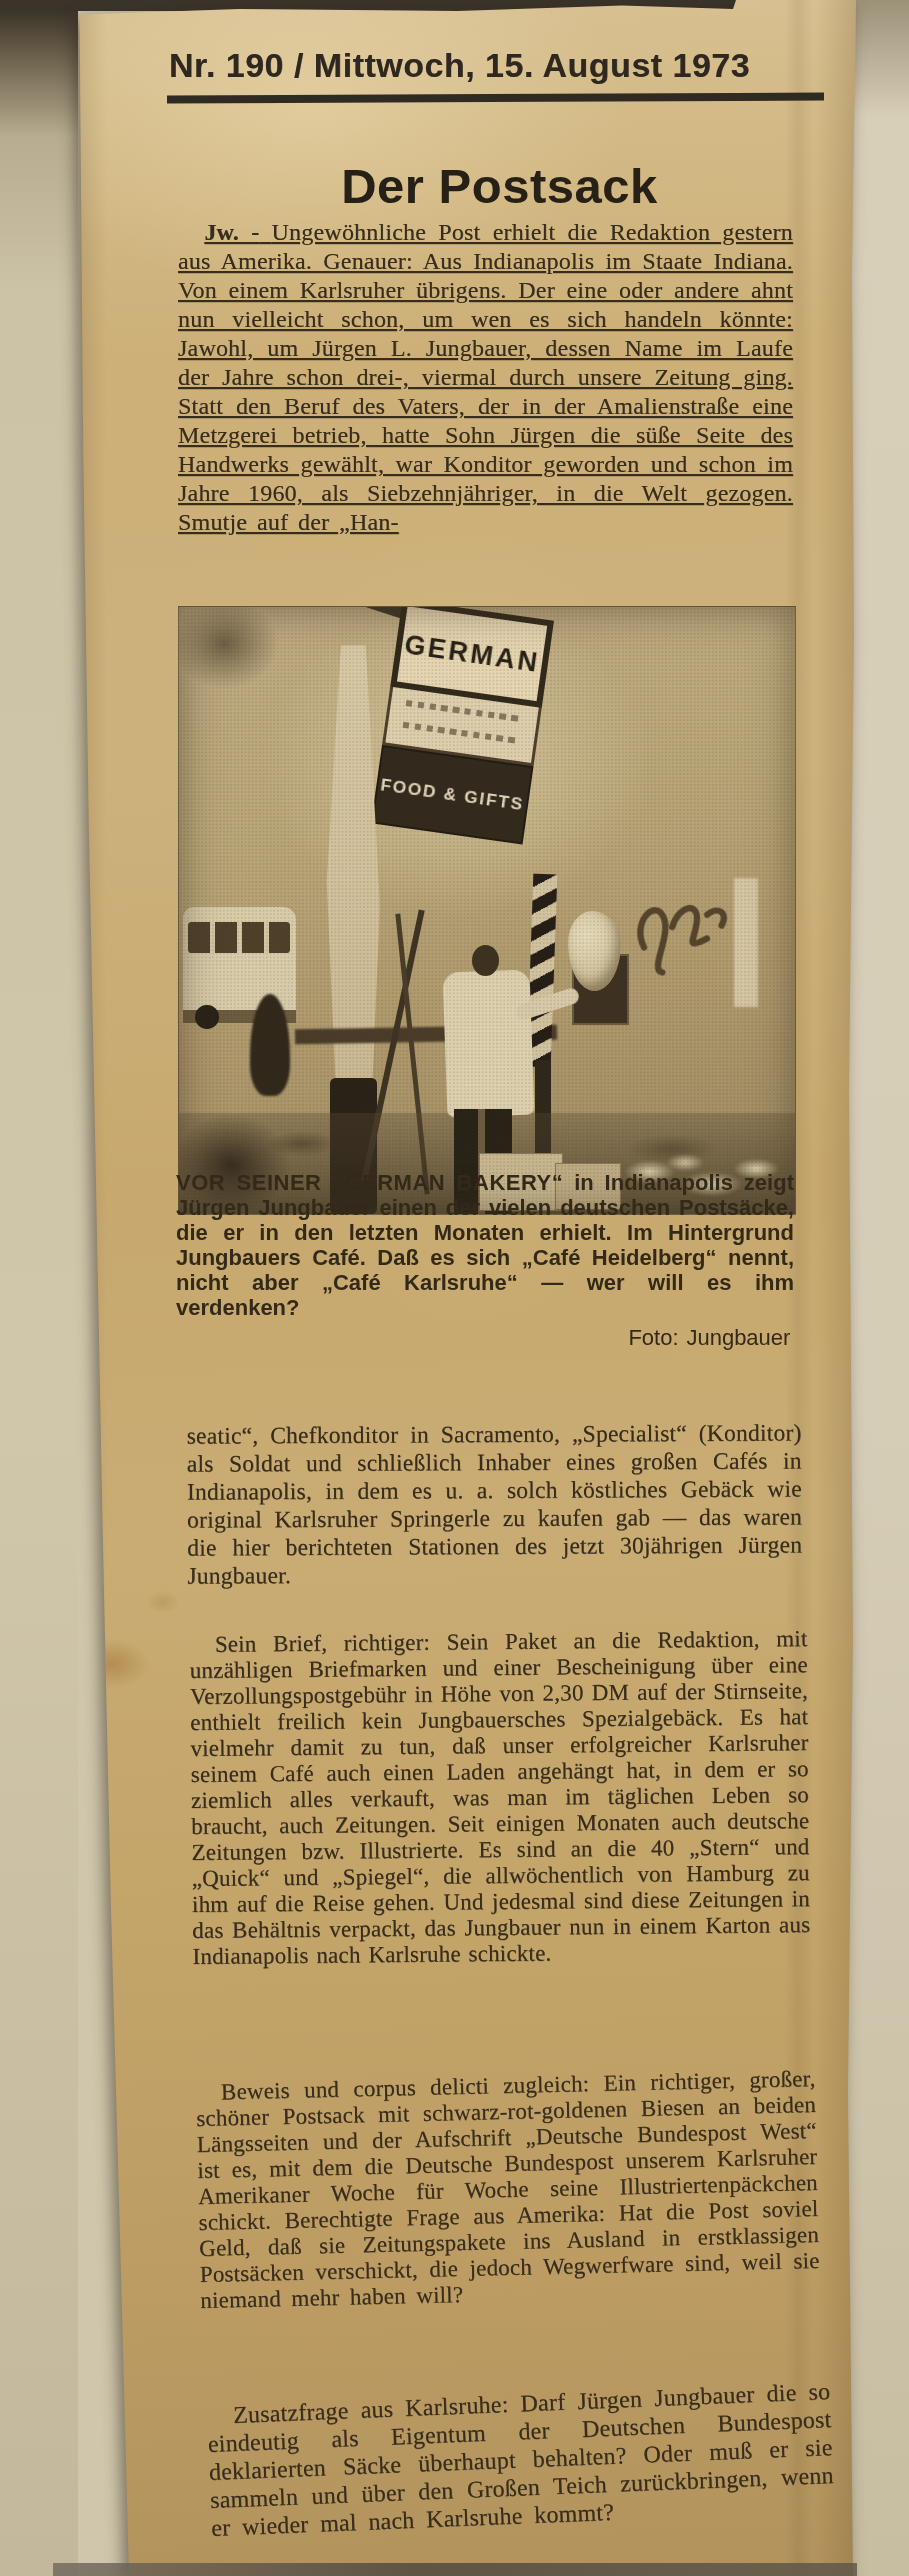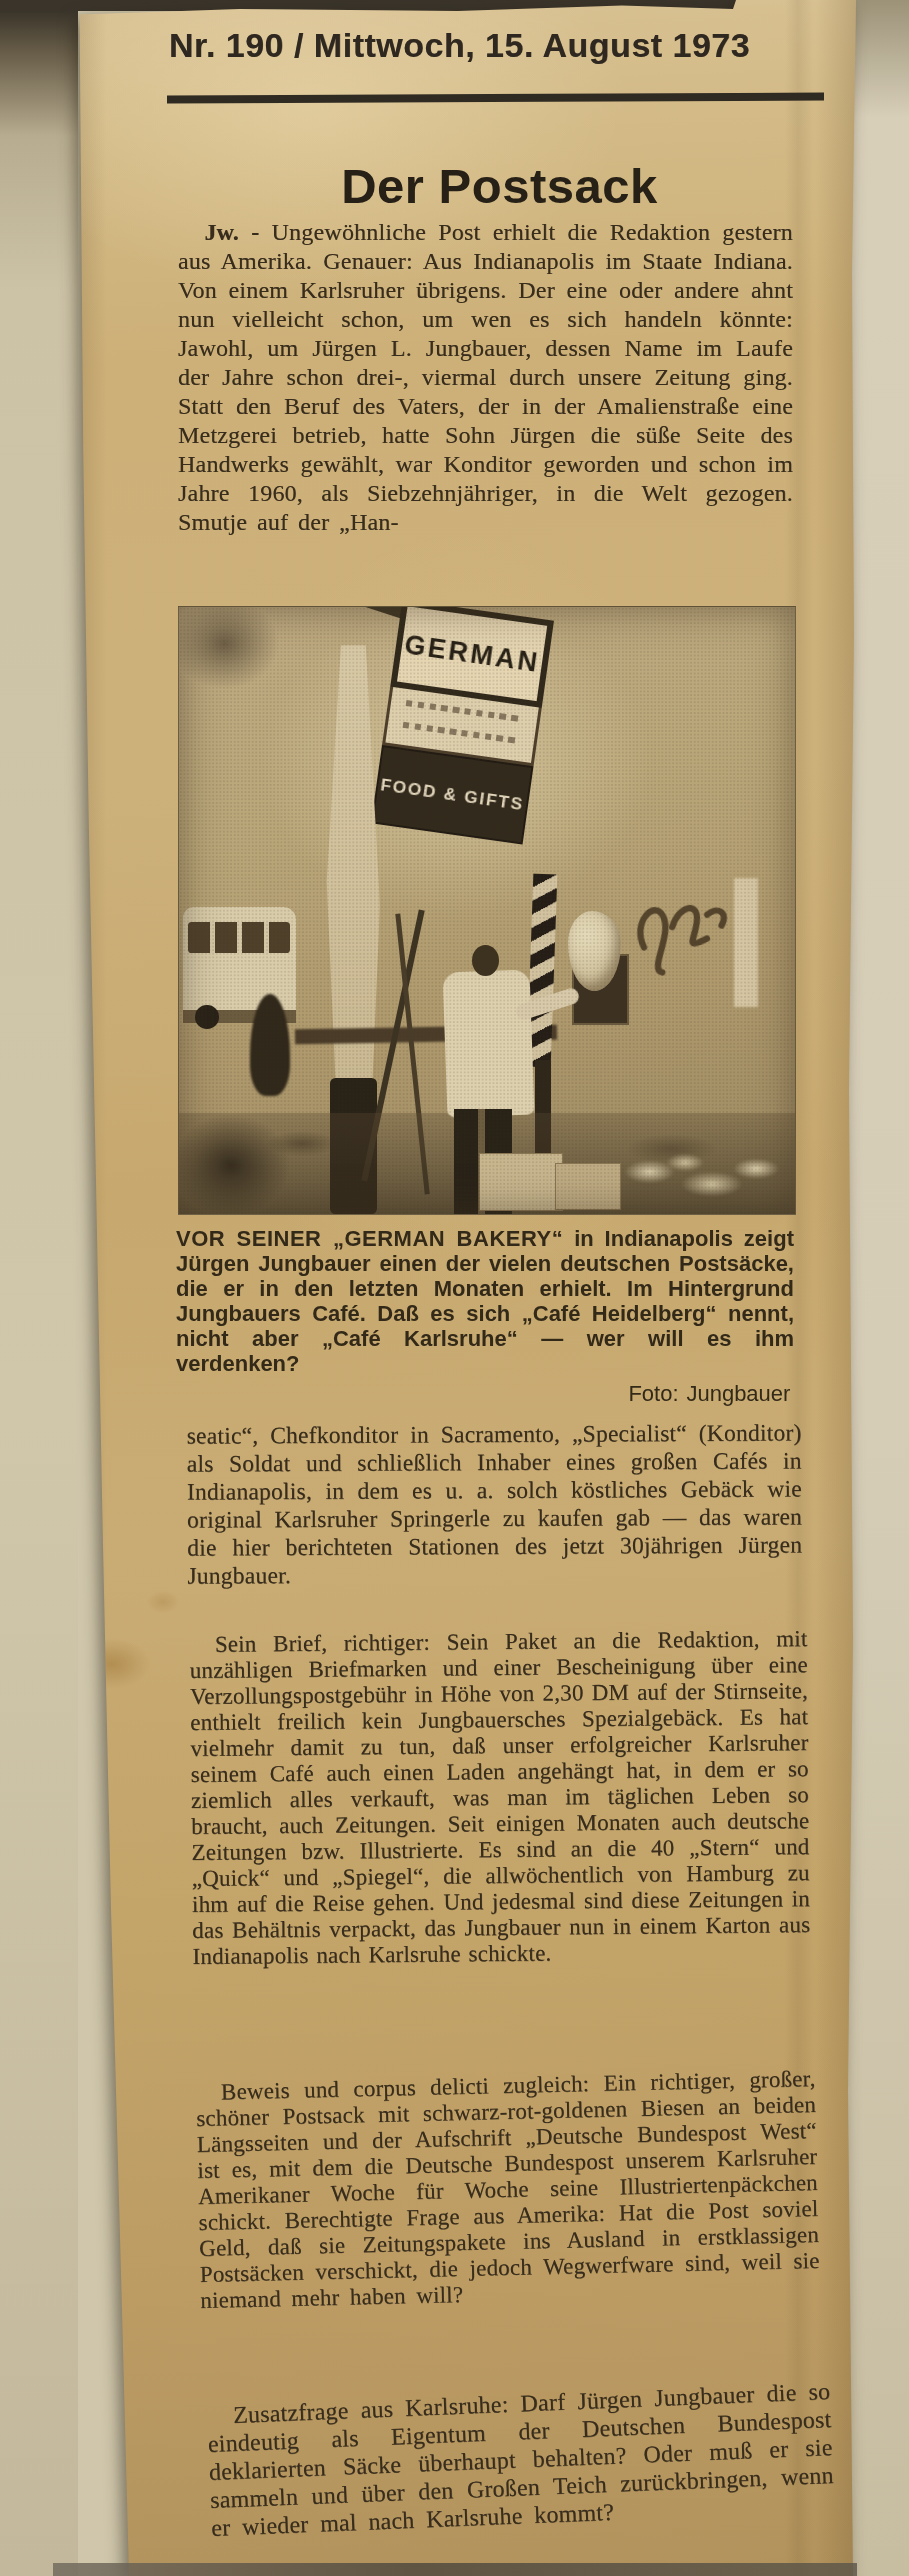--- a/index.html
+++ b/index.html
@@ -31,30 +31,30 @@
     background:
       radial-gradient(55px 36px at 36px 1664px, rgba(146,100,35,.40), rgba(146,100,35,0) 70%),
       radial-gradient(23.6px 16.4px at 87px 1602px, rgba(146,100,35,.22), transparent 70%),
       radial-gradient(455px 273px at 30% 4%, rgba(255,241,205,.30), transparent 70%),
       radial-gradient(382px 564px at 50% 36%, rgba(255,236,192,.16), transparent 72%),
       linear-gradient(90deg, rgba(90,65,30,.18) 0px, rgba(90,65,30,0) 31px),
       linear-gradient(270deg, rgba(90,65,30,.20) 0px, rgba(90,65,30,0) 40px),
       linear-gradient(90deg, transparent 709px, rgba(80,60,30,.10) 722px, transparent 737px);}
 
   
-  .ink{color:#382d1d;text-shadow:0.3px 0.4px 0.5px rgba(56,45,28,.55);}
+  .ink{color:#382d1d;text-shadow:0.3px 0.4px 0.5px rgba(56,45,28,.55);margin-top:20px;}
   .sans{font-family:"Liberation Sans","DejaVu Sans",sans-serif;}
   .issue-header{position:absolute;left:93px;top:25.5px;width:673px;
     font-weight:bold;font-size:34px;letter-spacing:0.5px;color:#2e2820;}
   .header-rule{position:absolute;left:91px;top:94px;width:657px;height:8.2px;
     background:#2f2a22;transform:rotate(-.25deg);}
   .article-title{position:absolute;left:100px;top:142px;width:615px;text-align:center;
     font-weight:bold;font-size:49px;letter-spacing:0.5px;color:#262016;}
   .para{position:absolute;text-align:justify;hyphens:none;letter-spacing:0.2px;}
-  .p1{left:102px;top:218px;width:615px;font-size:24px;line-height:29px;word-spacing:3.6px;text-indent:1.1em;}
+  .p1{left:102px;top:218px;width:615px;font-size:24px;line-height:29px;word-spacing:3.6px;text-indent:1.1em;text-decoration:underline;}
   .p2{left:111px;top:1420px;width:615px;font-size:23.6px;line-height:28px;word-spacing:2.7px;transform:rotate(-.3deg);}
   .p3{left:115px;top:1629px;width:618px;font-size:23px;line-height:26px;word-spacing:1.8px;text-indent:1.1em;transform:rotate(-.55deg);}
   .p4{left:122px;top:2080px;width:620px;font-size:23px;line-height:26px;word-spacing:4.5px;text-indent:1.1em;transform:rotate(-1.3deg);transform-origin:left center;}
   .p5{left:133px;top:2402px;width:624px;font-size:24px;line-height:28px;word-spacing:5.5px;text-indent:1.1em;transform:rotate(-2.3deg);transform-origin:left center;}
   .byline{font-weight:bold;}
 
   
   .photo{position:absolute;left:102px;top:606px;width:616px;height:607px;overflow:hidden;
     border:1.8px solid rgba(50,40,22,.6);
     background:linear-gradient(170deg,#c2ad83 0%,#bca878 35%,#b19a6c 65%,#9d8a60 100%);
@@ -124,21 +124,21 @@
   .ph-box1{left:300px;top:546px;width:82px;height:56px;background:#cbb98f;border:1.8px solid #8a7550;z-index:9;filter:blur(0.7px);}
   .ph-box2{left:376px;top:556px;width:64px;height:45px;background:#c2ae84;border:1.8px solid #8a7550;z-index:9;filter:blur(0.7px);}
   .ph-papers{left:426px;top:540px;width:178px;height:62px;z-index:10;filter:blur(0.9px);
     background:
       radial-gradient(36px 16.4px at 25% 40%,#dfd2ae,transparent 70%),
       radial-gradient(44px 18px at 60% 60%,#d8caa4,transparent 70%),
       radial-gradient(33px 14.5px at 85% 35%,#e3d6b2,transparent 70%),
       radial-gradient(27px 12.7px at 45% 25%,#d2c49e,transparent 70%);}
 
   
-  .caption{position:absolute;left:100px;top:1226px;width:618px;height:180px;
+  .caption{position:absolute;left:100px;top:1170px;width:618px;height:180px;
     font-weight:bold;font-size:22px;line-height:25px;text-align:justify;
     color:#332918;word-spacing:1.8px;}
   .cap-lead{letter-spacing:0.5px;}
   .cap-credit{position:absolute;right:3.6px;bottom:0;font-weight:normal;}
 </style>
 </head>
 <body>
 
 <div class="bg-left"></div>
 <div class="bg-right"></div>

